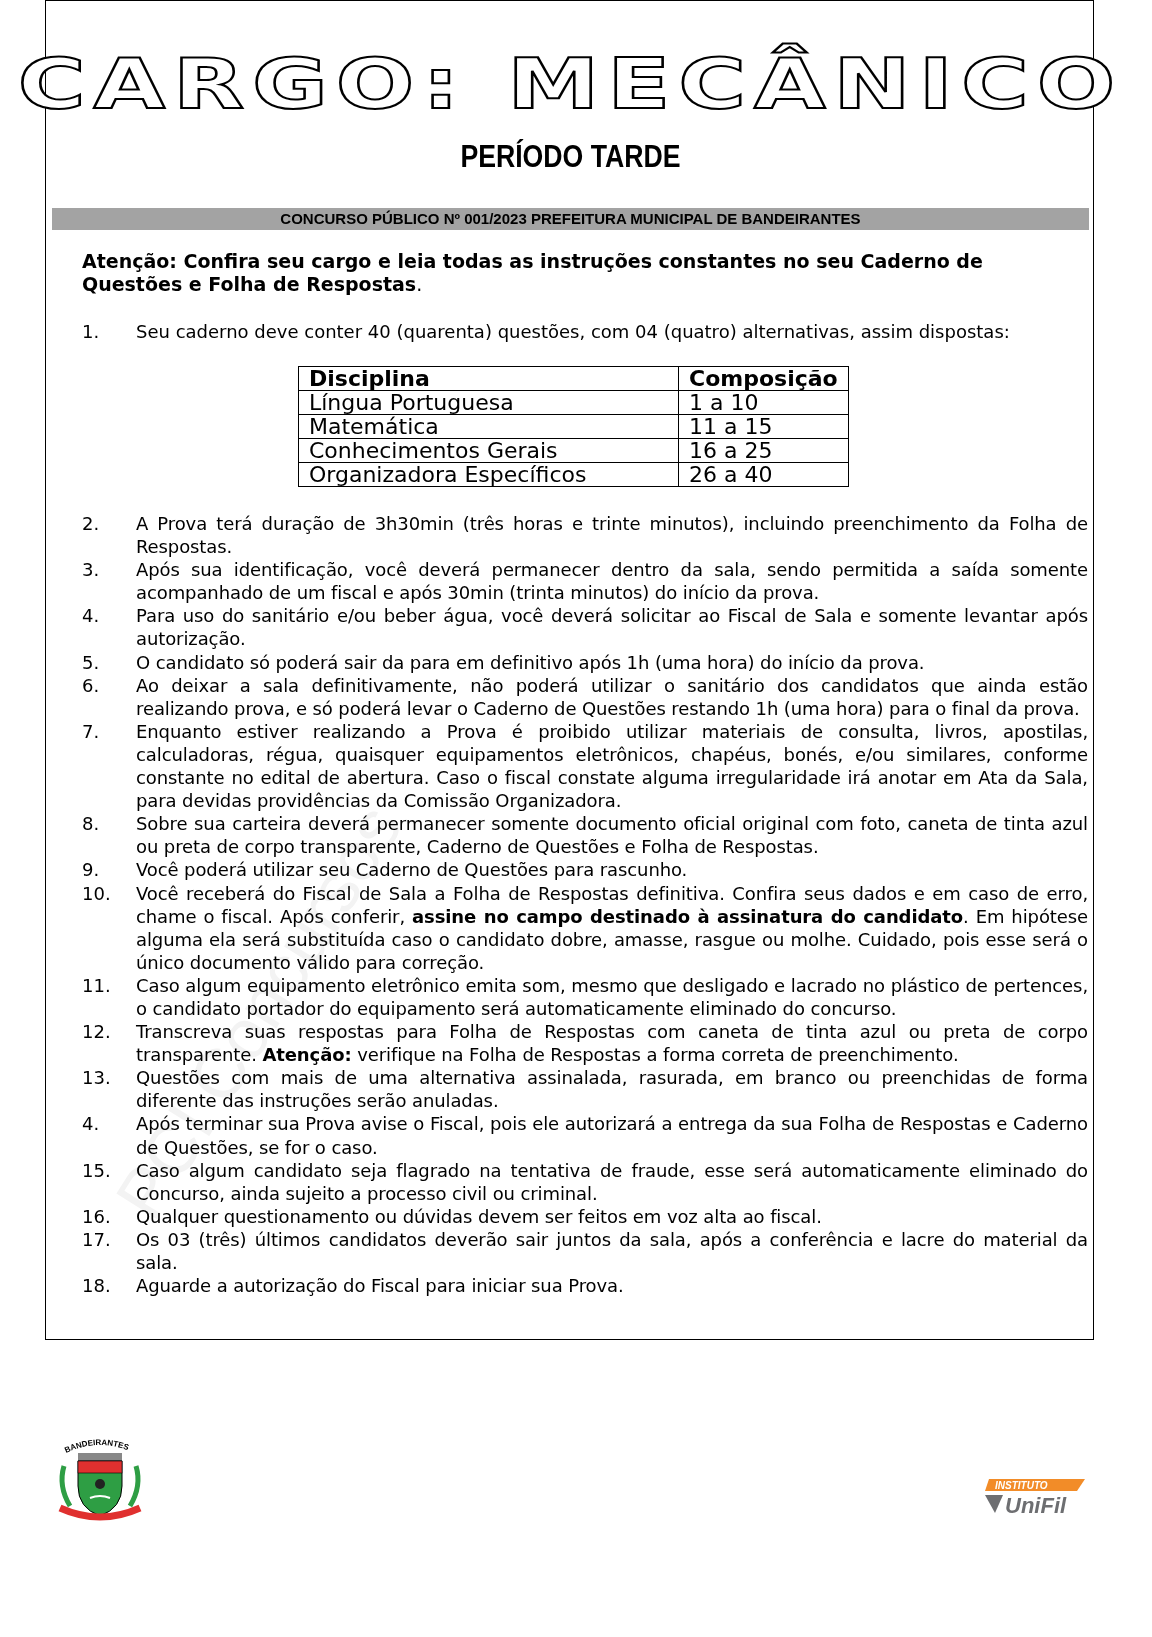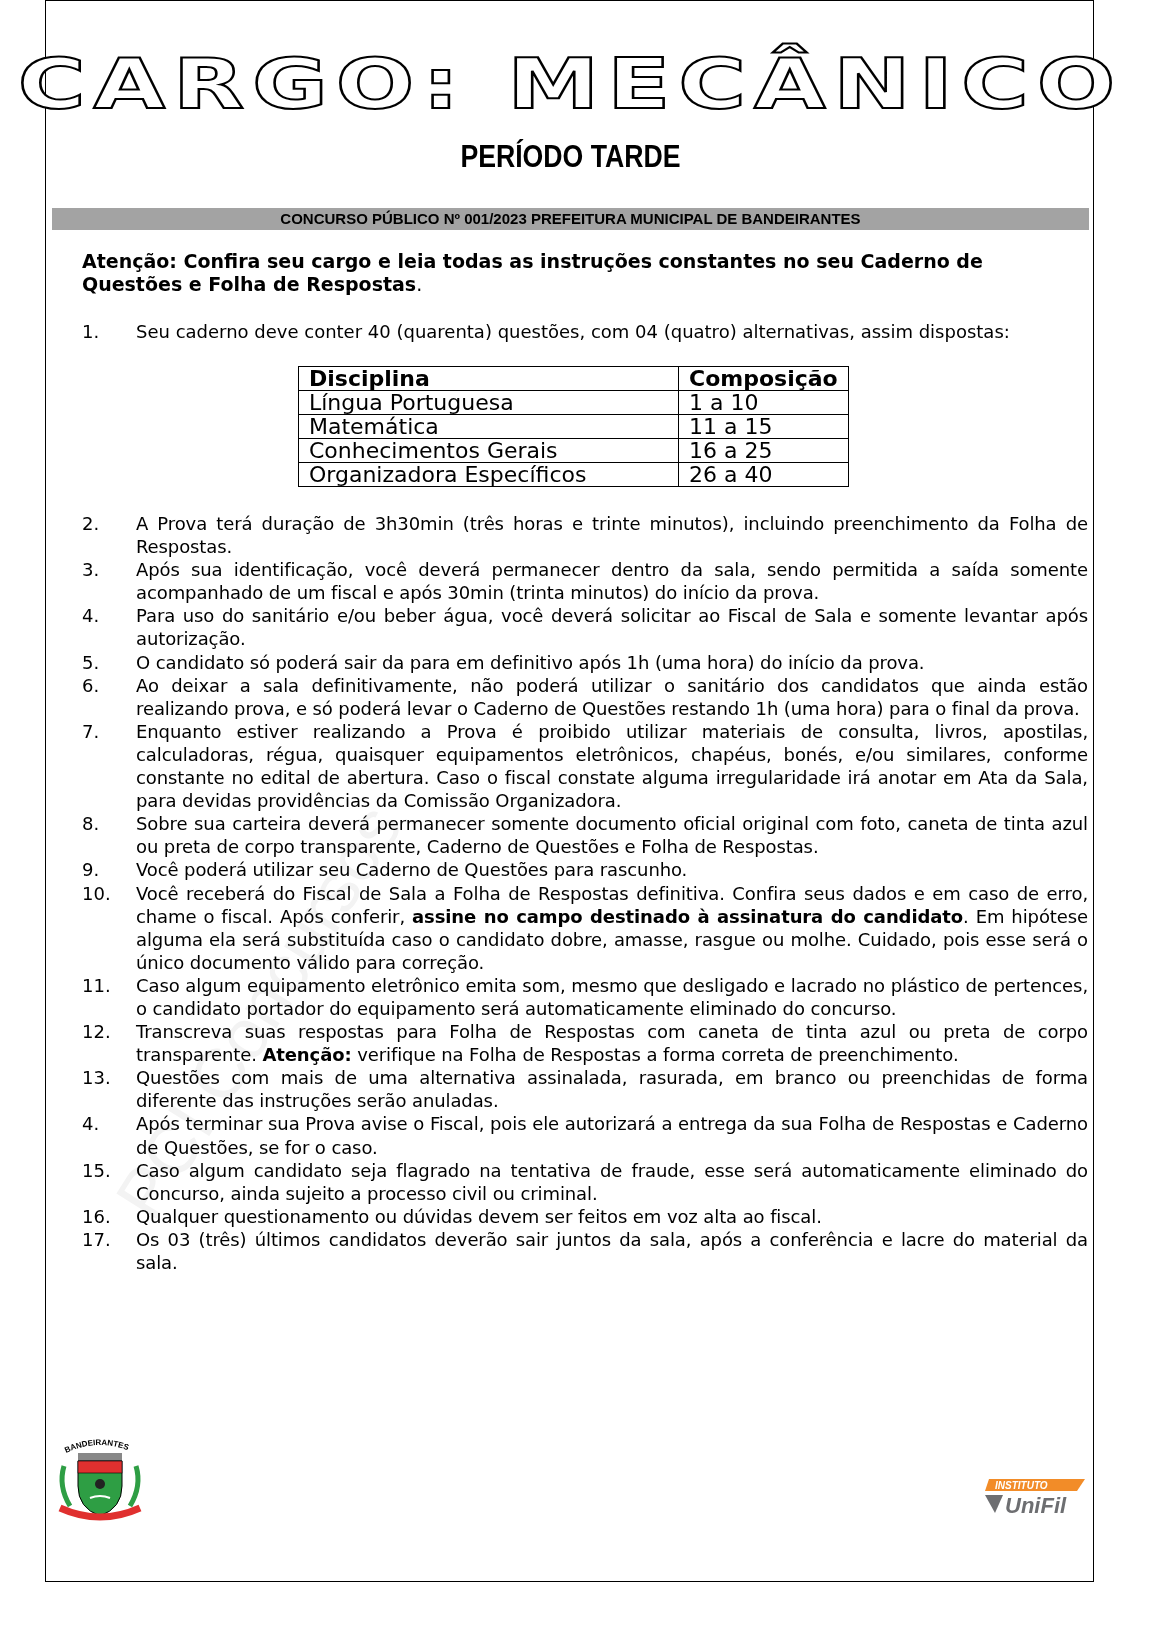--- a/index.html
+++ b/index.html
@@ -1,18 +1,18 @@
 <!DOCTYPE html>
 <html><head>
 <meta charset="utf-8">
 <style>
   html, body { margin: 0; padding: 0; background: #ffffff; }
   body { width: 1152px; height: 1637px; position: relative; overflow: hidden;
          font-family: "DejaVu Sans", sans-serif; color: #000; }
-  .page { position: absolute; left: 45px; top: 0; width: 1049px; height: 1582px;
+  .page { position: absolute; left: 45px; top: 0; width: 1049px; height: 1340px;
           border: 1.5px solid #000; box-sizing: border-box; }
   .cargo { position: absolute; left: 0; top: 48px; width: 1049px; text-align: center;
            font-family: "DejaVu Sans", sans-serif; font-weight: bold; font-size: 70px;
            letter-spacing: 6px; color: #fff; -webkit-text-stroke: 2px #000; line-height: 70px;
            transform: scaleX(1.32); transform-origin: center; }
   .periodo { position: absolute; left: 0; top: 138px; width: 1049px; text-align: center;
              font-family: "Liberation Sans", sans-serif; font-weight: bold; font-size: 31px;
              transform: scaleX(0.86); }
   .banner { position: absolute; left: 6px; top: 207px; width: 1037px; height: 22px;
             background: #a3a3a3; text-align: center; font-family: "Liberation Sans", sans-serif;
@@ -144,20 +144,24 @@
         <span class="txt">Caso algum candidato seja flagrado na tentativa de fraude, esse será automaticamente eliminado do Concurso, ainda sujeito a processo civil ou criminal.</span>
       </div>
       <div class="item">
         <span class="num">16.</span>
         <span class="txt">Qualquer questionamento ou dúvidas devem ser feitos em voz alta ao fiscal.</span>
       </div>
       <div class="item">
         <span class="num">17.</span>
         <span class="txt">Os 03 (três) últimos candidatos deverão sair juntos da sala, após a conferência e lacre do material da sala.</span>
       </div>
+      <div class="item">
+        <span class="num">18.</span>
+        <span class="txt">Aguarde a autorização do Fiscal para iniciar sua Prova.</span>
+      </div>
     </div>
 
   <svg class="crest" viewBox="0 0 100 100">
     <path d="M10 30 Q50 8 90 30" fill="none" stroke="none" id="arc"></path>
     <text font-size="8" font-family="Liberation Sans, sans-serif" font-weight="bold"><textPath href="#arc" startOffset="8%">BANDEIRANTES</textPath></text>
     <rect x="28" y="27" width="44" height="8" fill="#888"></rect>
     <path d="M28 35 H72 V60 Q72 82 50 90 Q28 82 28 60 Z" fill="#2e9e44" stroke="#000" stroke-width="1"></path>
     <rect x="28" y="35" width="44" height="12" fill="#e0302f" stroke="#000" stroke-width="0.6"></rect>
     <circle cx="50" cy="58" r="5" fill="#222"></circle>
     <path d="M40 72 Q50 68 60 72" stroke="#fff" stroke-width="2" fill="none"></path>

